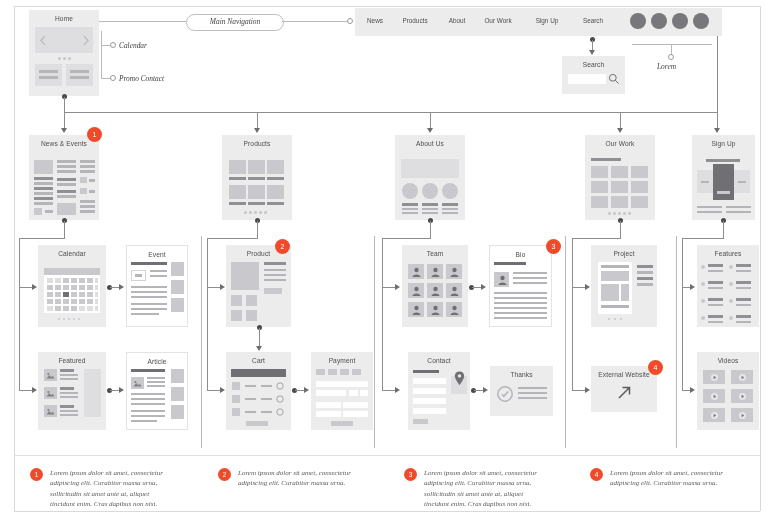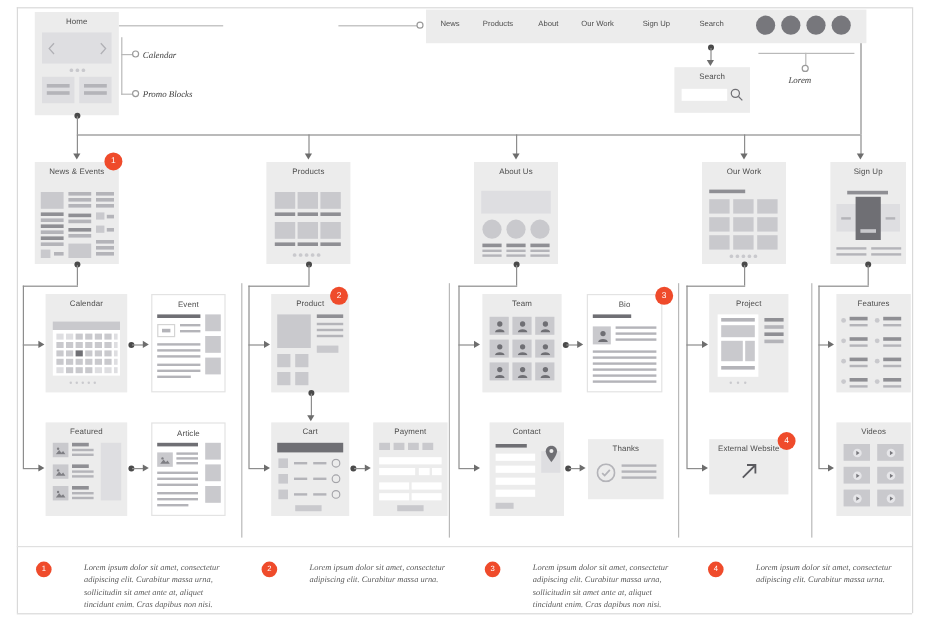--- a/index.html
+++ b/index.html
@@ -42,21 +42,21 @@
   .nav-item{position:absolute;font-size:6.4px;color:#4d4d4d;text-align:center;}
   .social-dot{position:absolute;width:16px;height:16px;border-radius:50%;background:#77777c;}
 
   
   .pill{position:absolute;border:1px solid #bdbdbd;border-radius:10px;background:#fff;font-style:italic;font-family:"Liberation Serif",serif;font-size:7.4px;color:#3d3d3d;text-align:center;line-height:13px;}
   .callout{position:absolute;font-style:italic;font-family:"Liberation Serif",serif;font-size:7.4px;color:#3d3d3d;white-space:nowrap;}
 
   
   .note{position:absolute;}
   .note .nbadge{position:absolute;left:0;top:0;width:13px;height:13px;border-radius:50%;background:#ef4b2b;color:#fff;font-size:6.4px;line-height:13px;text-align:center;}
-  .note .ntext{position:absolute;left:20px;top:0;width:118px;font-family:"Liberation Serif",serif;font-style:italic;font-size:7px;line-height:10.4px;color:#5a5a5a;margin-left:20px;}
+  .note .ntext{position:absolute;left:20px;top:0;width:118px;font-family:"Liberation Serif",serif;font-style:italic;font-size:7px;line-height:10.4px;color:#5a5a5a;}
   .svgicon{position:absolute;}
 </style>
 </head>
 <body>
 
 <div id="root">
 
   <div class="frame-v" style="left:14px;top:6px;height:505px;"></div>
   <div class="frame-v" style="left:760px;top:6px;height:505px;"></div>
   <div class="frame-h" style="left:14px;top:6px;width:746px;"></div>
@@ -75,20 +75,21 @@
   <div class="social-dot" style="left:651px;top:13px;"></div>
   <div class="social-dot" style="left:672px;top:13px;"></div>
   <div class="social-dot" style="left:693px;top:13px;"></div>
 
   <div class="ln-h light" style="left:632px;top:44px;width:80px;"></div>
   <div class="ln-v light" style="left:671px;top:44px;height:11px;"></div>
   <div class="ring" style="left:668px;top:54px;"></div>
   <div class="callout" style="left:657px;top:62px;">Lorem</div>
 
   <div class="ln-h light" style="left:99px;top:21px;width:87px;"></div>
+  <div class="pill" style="left:186px;top:14px;width:96px;height:15px;">Main Navigation</div>
   <div class="ln-h light" style="left:282px;top:21px;width:66px;"></div>
   <div class="ring" style="left:347px;top:18px;"></div>
 
   <div class="card" style="left:29px;top:10px;width:70px;height:86px;">
     <div class="card-title">Home</div>
   </div>
 
   <div class="blk l" style="left:35px;top:27px;width:58px;height:26px;"></div>
   <svg class="svgicon" style="left:39px;top:35px;" width="8" height="11" viewBox="0 0 8 11">
       <path d="M6 1 L2 5.5 L6 10" fill="none" stroke="#b0b0b5" stroke-width="1.1"></path>
@@ -106,21 +107,21 @@
   <div class="blk l" style="left:66px;top:64px;width:27px;height:22px;"></div>
   <div class="blk m" style="left:70px;top:70px;width:19px;height:3px;"></div>
   <div class="blk m" style="left:70px;top:76px;width:19px;height:3px;"></div>
 
   <div class="ln-v light" style="left:101px;top:31px;height:48px;"></div>
   <div class="ln-h light" style="left:101px;top:45px;width:10px;"></div>
   <div class="ring" style="left:110px;top:42px;"></div>
   <div class="callout" style="left:119px;top:41px;">Calendar</div>
   <div class="ln-h light" style="left:101px;top:78px;width:10px;"></div>
   <div class="ring" style="left:110px;top:75px;"></div>
-  <div class="callout" style="left:119px;top:74px;">Promo Blocks</div>
+  <div class="callout" style="left:119px;top:74px;">Promo Contact</div>
 
   <div class="dot" style="left:590px;top:37px;"></div>
   <div class="ln-v" style="left:592px;top:40px;height:12px;"></div>
   <div class="arr down" style="left:589px;top:50px;"></div>
   <div class="card" style="left:562px;top:56px;width:63px;height:38px;">
     <div class="card-title">Search</div>
   </div>
   <div class="blk w" style="left:568px;top:74px;width:38px;height:10px;"></div>
   <svg class="svgicon" style="left:608px;top:73px;" width="12" height="12" viewBox="0 0 12 12">
       <circle cx="4.8" cy="4.8" r="3.4" fill="none" stroke="#6f6f74" stroke-width="1"></circle>

